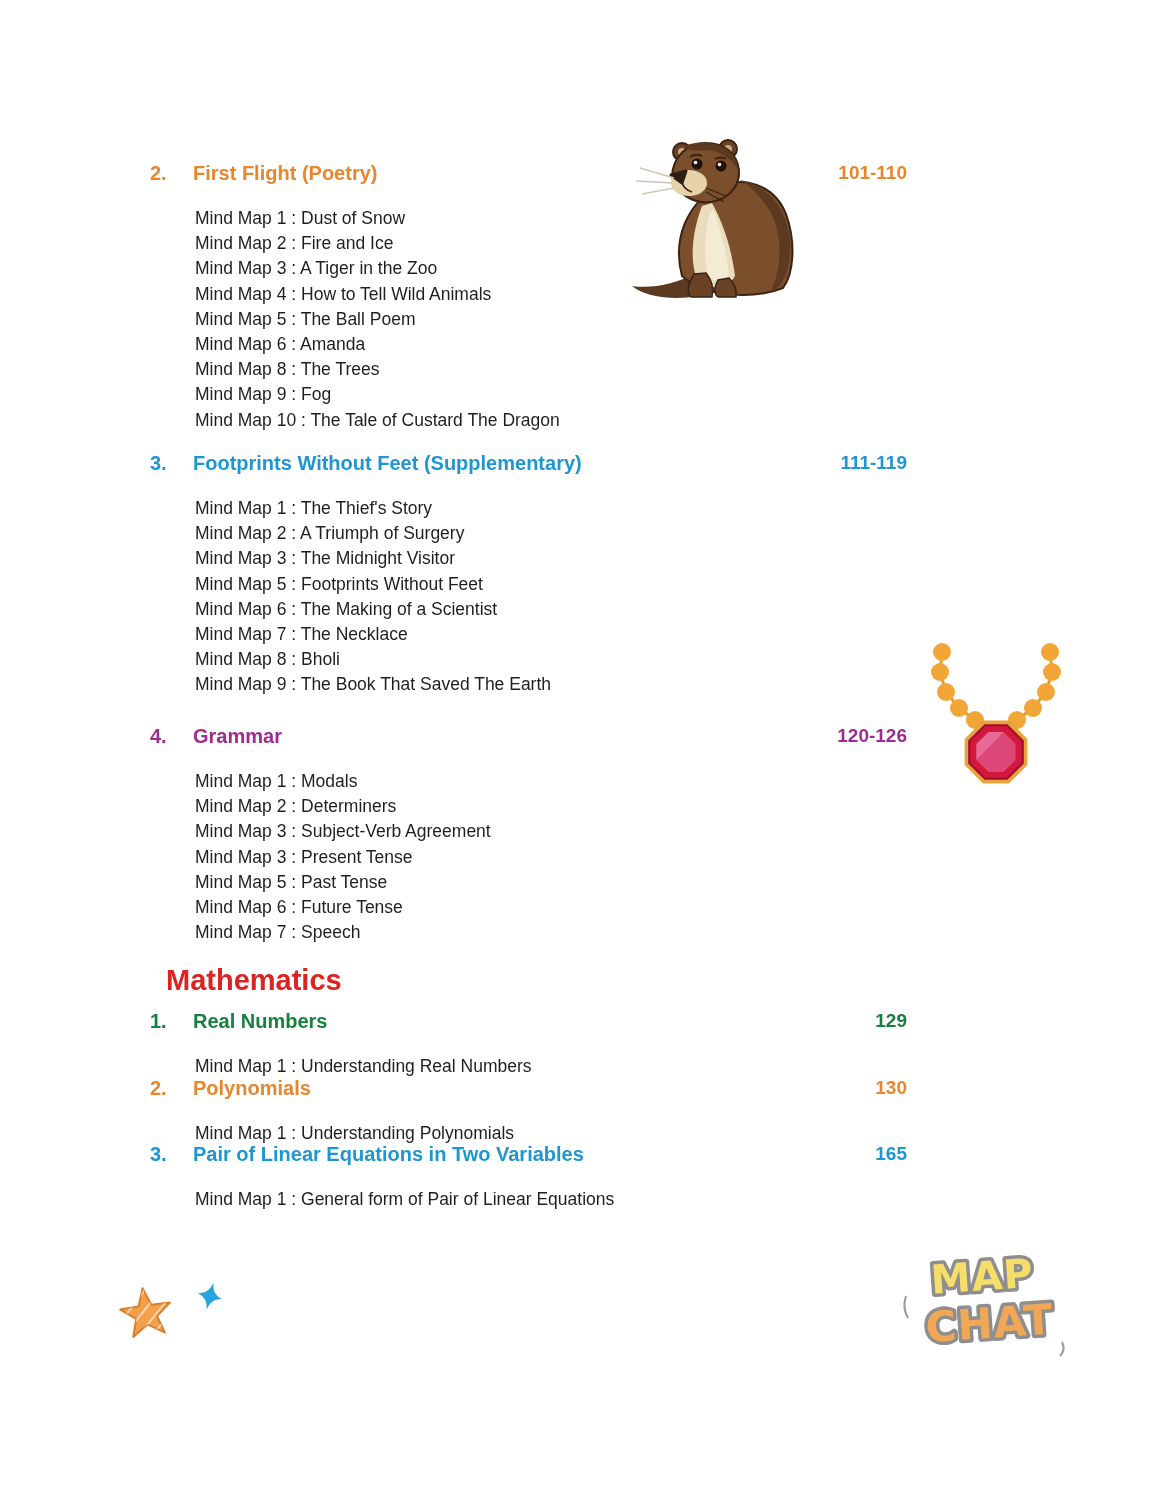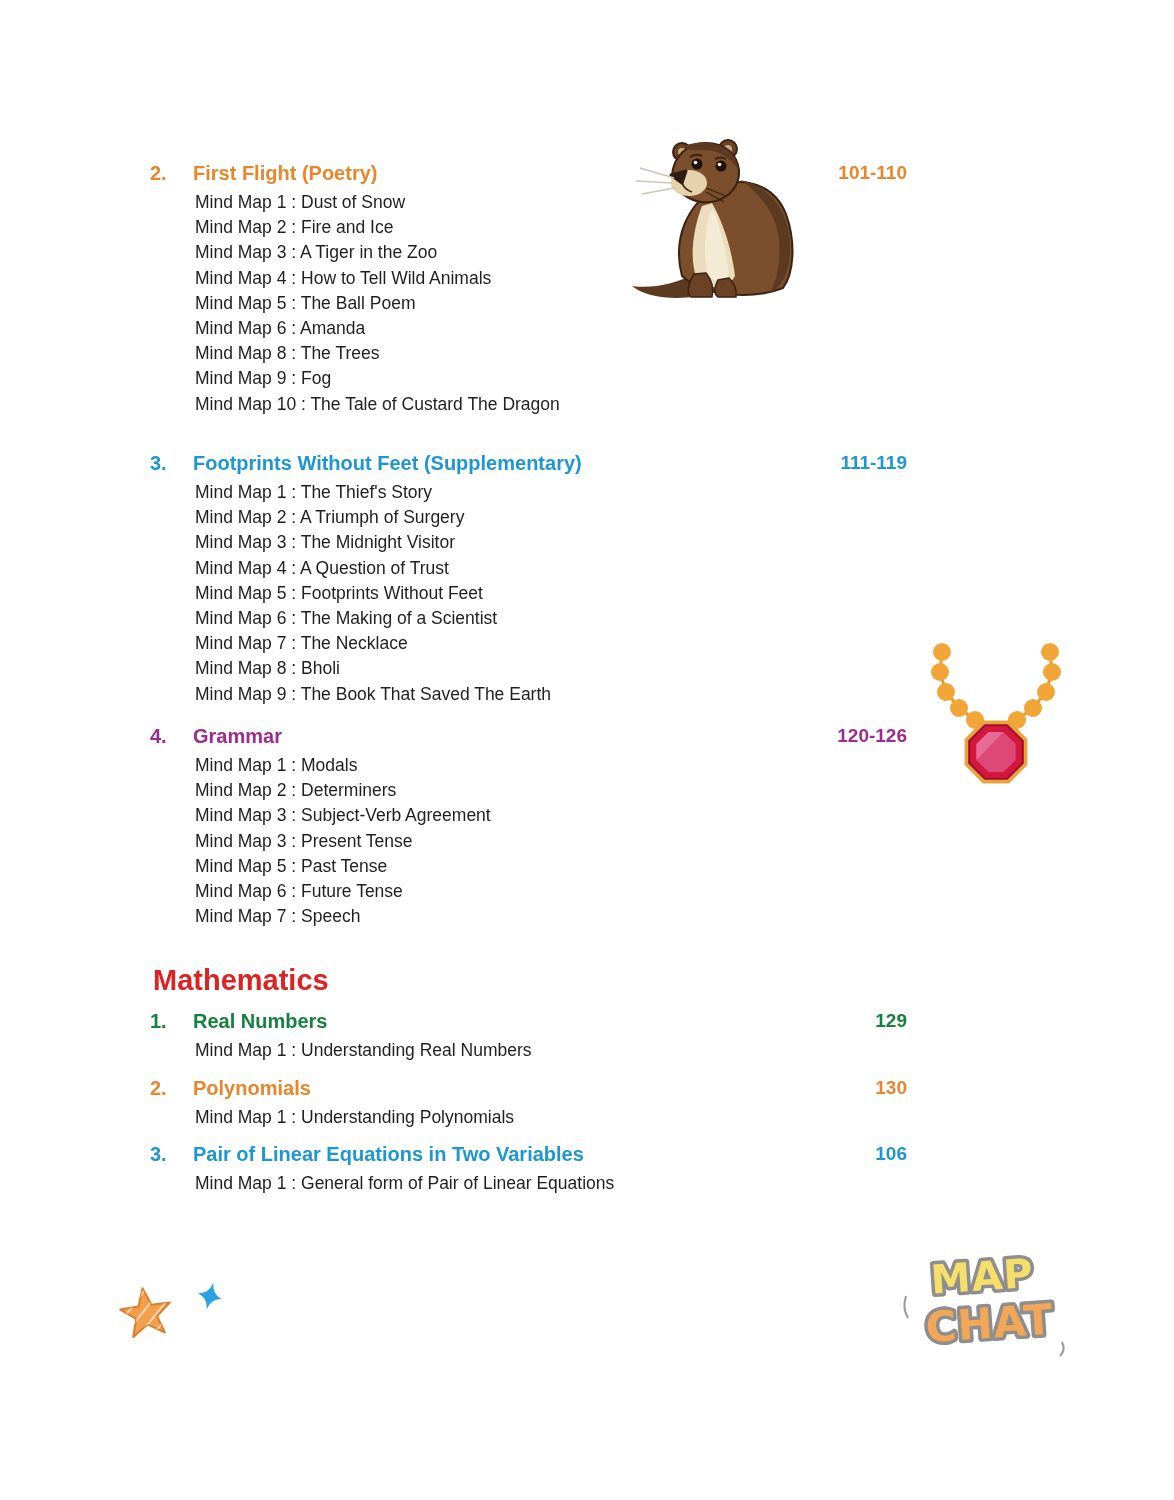--- a/index.html
+++ b/index.html
@@ -25,40 +25,40 @@
     align-items: baseline;
     font-weight: bold;
     font-size: 20px;
     line-height: 26px;
   }
   .sec-num { width: 43px; flex: 0 0 43px; }
   .sec-title { flex: 1 1 auto; padding-right: 110px; }
   .sec-pages { position: absolute; right: 0; top: 0; font-weight: bold; font-size: 19px; text-align: center; }
   .items {
     list-style: none;
-    margin-top: 4px;
+    margin-top: 20px;
     padding-left: 45px;
     font-size: 17.5px;
     color: #1f1f1f;
   }
   .items li { line-height: 25.2px; white-space: nowrap; }
 
   .c-orange { color: #E8862D; }
   .c-blue   { color: #1D96D2; }
   .c-purple { color: #9E2B90; }
   .c-green  { color: #17803E; }
   .c-red    { color: #DD2222; }
 
   #sec-e2 { top: 160px; }
   #sec-e3 { top: 450px; }
   #sec-e4 { top: 723px; }
 
   .subject-heading {
     position: absolute;
-    left: 153px;
+    left: 166px;
     top: 963px;
     font-size: 29px;
     font-weight: bold;
     line-height: 34px;
   }
   #sec-m1 { top: 1008px; }
   #sec-m2 { top: 1075px; }
   #sec-m3 { top: 1141px; }
 
   
@@ -95,21 +95,20 @@
   <div class="section" id="sec-e3">
     <div class="section-header c-blue">
       <span class="sec-num">3.</span>
       <span class="sec-title">Footprints Without Feet (Supplementary)</span>
       <span class="sec-pages">111-119</span>
     </div>
     <ul class="items">
       <li>Mind Map 1 : The Thief's Story</li>
       <li>Mind Map 2 : A Triumph of Surgery</li>
       <li>Mind Map 3 : The Midnight Visitor</li>
-      <li>Mind Map 4 : A Question of Trust</li>
       <li>Mind Map 5 : Footprints Without Feet</li>
       <li>Mind Map 6 : The Making of a Scientist</li>
       <li>Mind Map 7 : The Necklace</li>
       <li>Mind Map 8 : Bholi</li>
       <li>Mind Map 9 : The Book That Saved The Earth</li>
     </ul>
   </div>
 
   <div class="section" id="sec-e4">
     <div class="section-header c-purple">
@@ -149,21 +148,21 @@
     </div>
     <ul class="items">
       <li>Mind Map 1 : Understanding Polynomials</li>
     </ul>
   </div>
 
   <div class="section" id="sec-m3">
     <div class="section-header c-blue">
       <span class="sec-num">3.</span>
       <span class="sec-title">Pair of Linear Equations in Two Variables</span>
-      <span class="sec-pages">106</span>
+      <span class="sec-pages">165</span>
     </div>
     <ul class="items">
       <li>Mind Map 1 : General form of Pair of Linear Equations</li>
     </ul>
   </div>
 
   <svg class="otter" viewBox="0 0 192 178" aria-hidden="true">
 
     <path d="M95,166 C62,176 26,173 10,160 C30,163 54,158 74,147 C82,152 90,160 95,166 Z" fill="#5C3A22"></path>
 

